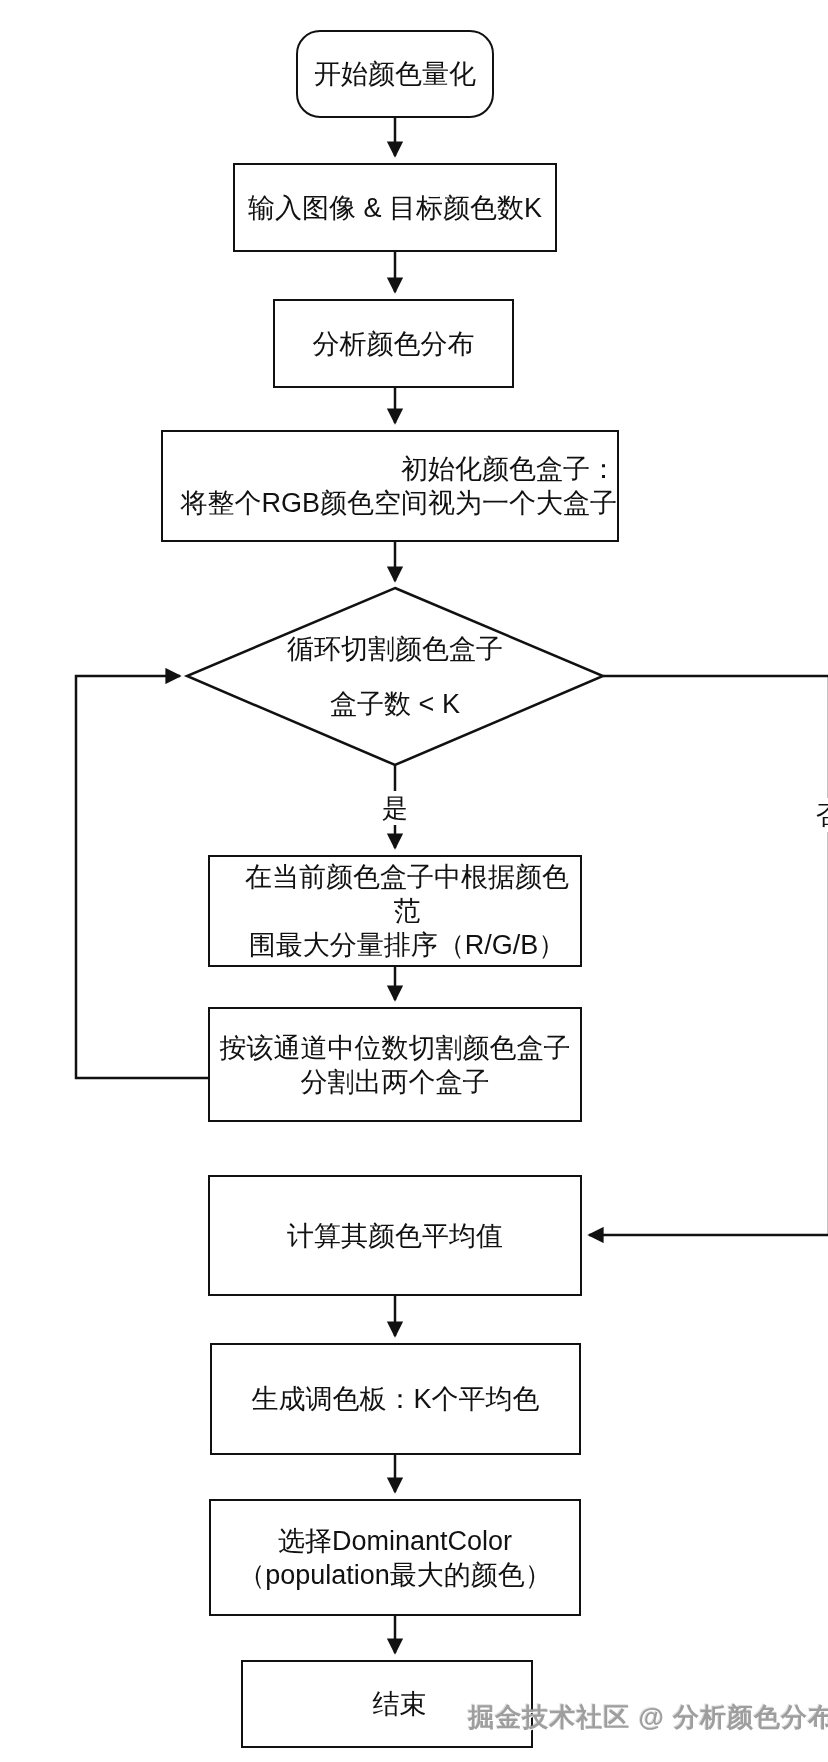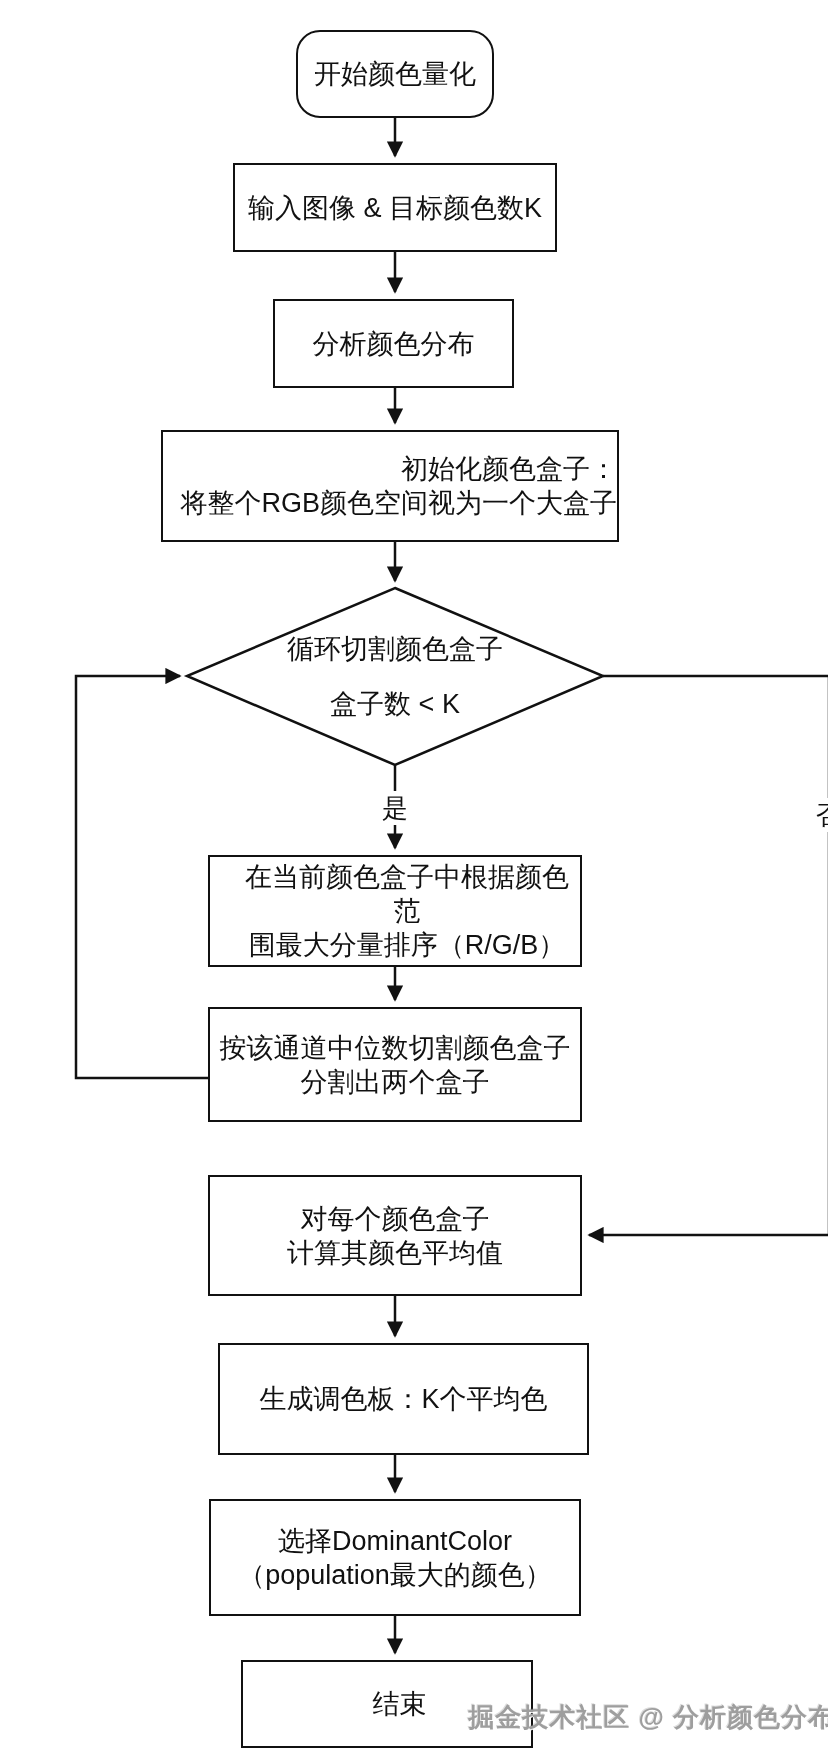--- a/index.html
+++ b/index.html
@@ -104,25 +104,24 @@
     <span>在当前颜色盒子中根据颜色范</span>
     <span>围最大分量排序（R/G/B）</span>
   </div>
 
   <div class="node rect" style="left:177px;top:1007px;width:374px;height:115px;">
     <span>按该通道中位数切割颜色盒子</span>
     <span>分割出两个盒子</span>
   </div>
 
   <div class="node rect" style="left:177px;top:1175px;width:374px;height:121px;">
-    <span>对每个颜色盒子</span>
     <span>计算其颜色平均值</span>
   </div>
 
-  <div class="node rect" style="left:187px;top:1343px;width:371px;height:112px;">
+  <div class="node rect" style="left:179px;top:1343px;width:371px;height:112px;">
     <span>生成调色板：K个平均色</span>
   </div>
 
   <div class="node rect" style="left:178px;top:1499px;width:372px;height:117px;">
     <span>选择DominantColor</span>
     <span>（population最大的颜色）</span>
   </div>
 
   <div class="node rect" style="left:210px;top:1660px;width:292px;height:88px;padding-left:25px;">
     <span>结束</span>

